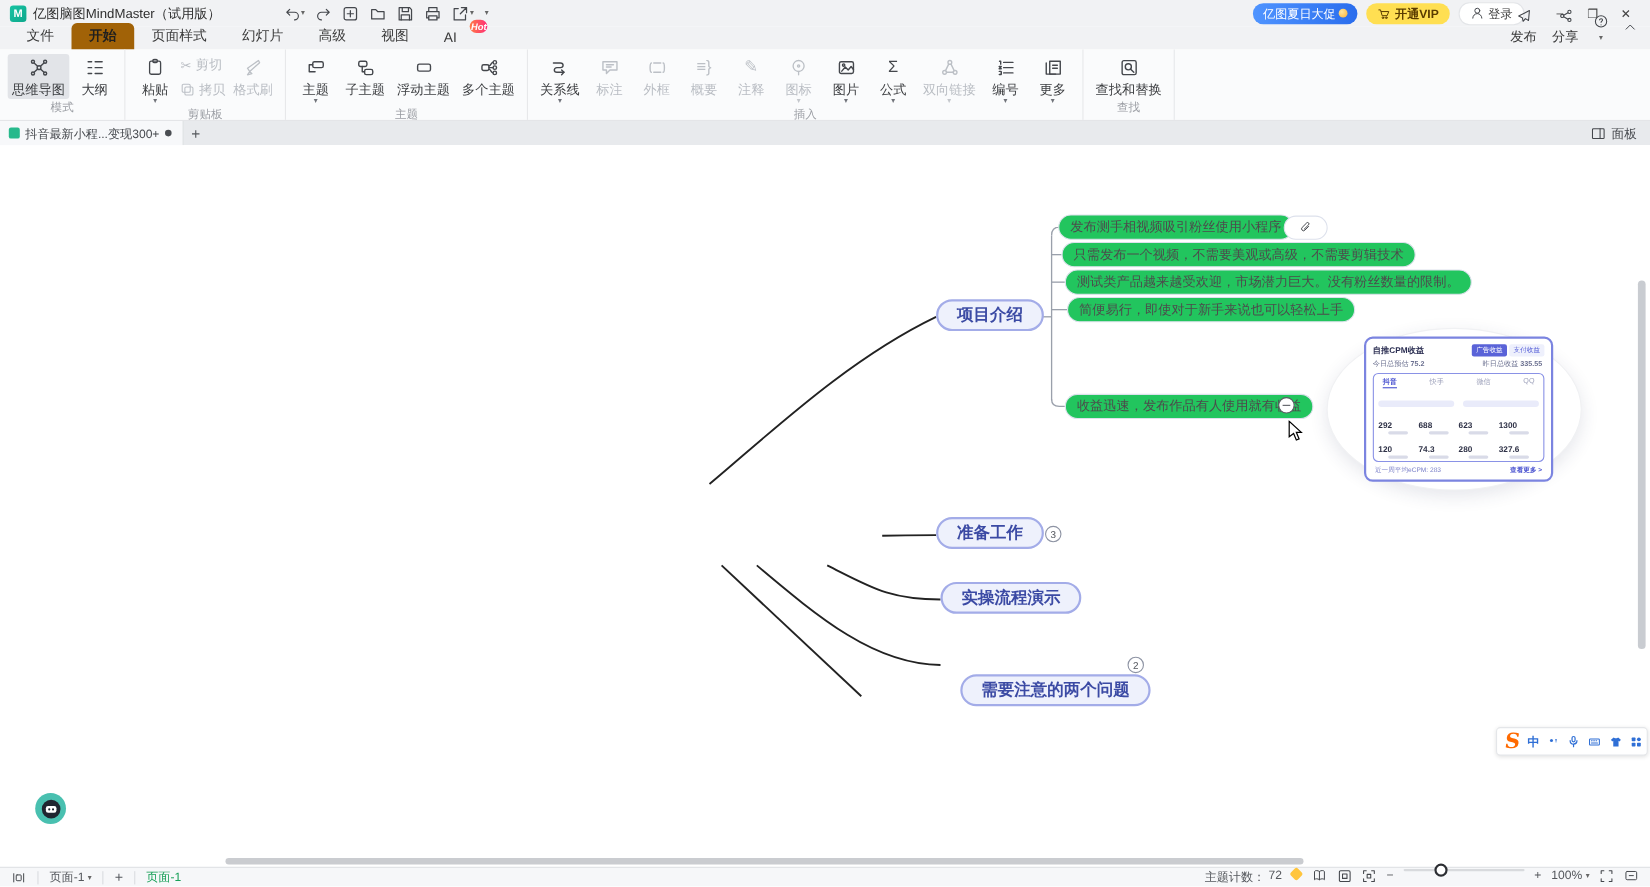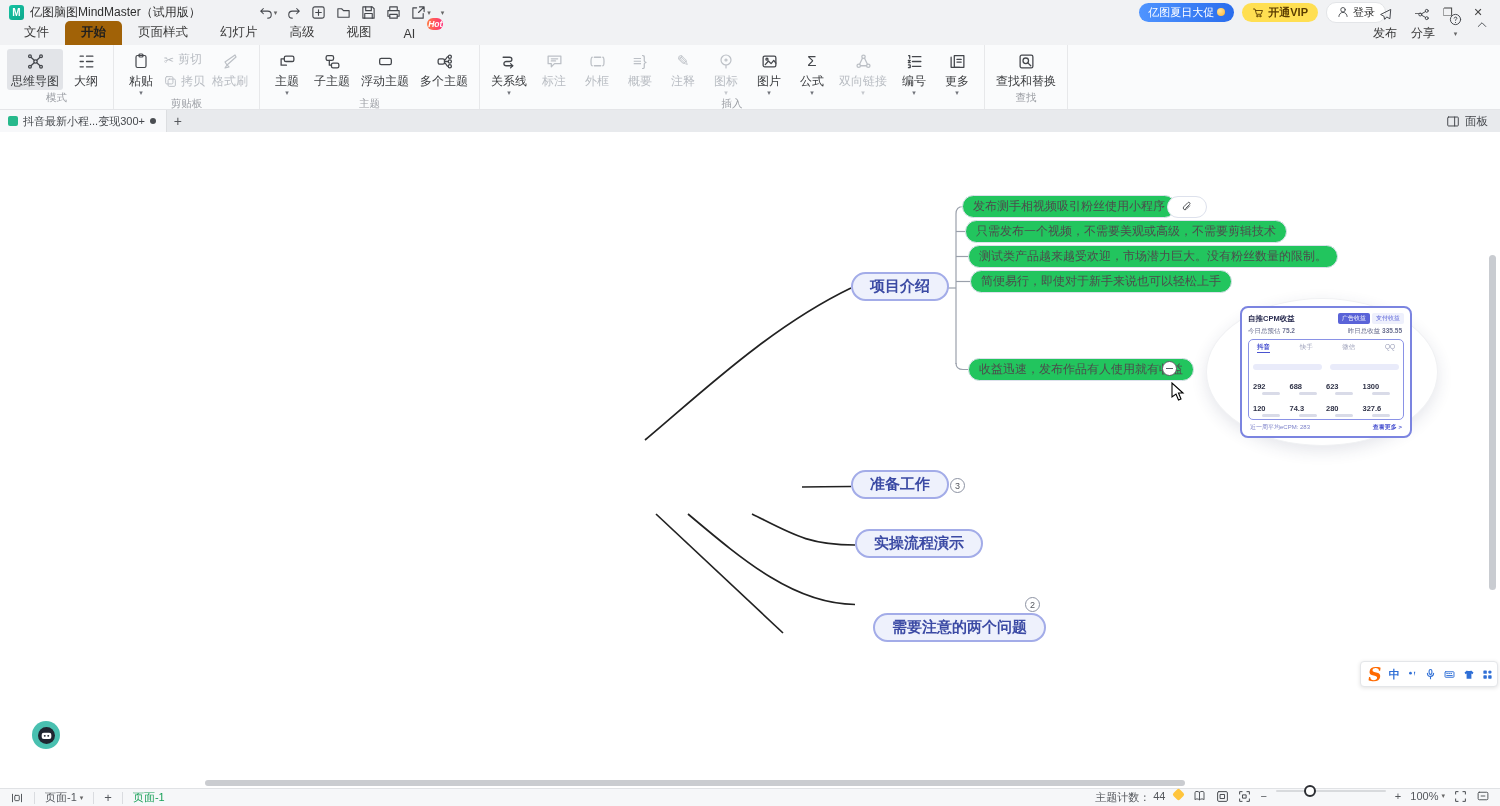--- a/index.html
+++ b/index.html
@@ -720,21 +720,21 @@
       <span class="sb-sep"></span>
       <span class="sbi">
         <span>页面-1</span>&nbsp;<span class="tiny-caret">▾</span></span>
       <span class="sb-sep"></span>
       <span class="sbi" style="font-size:13px;">+</span>
       <span class="sb-sep"></span>
       <span class="sbi pageteal">页面-1</span>
     </div>
     <div class="sb-right">
       <span class="sbi">主题计数：</span>
-      <span class="sbi" style="margin-left:-6px;">44</span>
+      <span class="sbi" style="margin-left:-6px;">72</span>
       <span class="gem"></span>
       <span class="sbi">
         <svg class="ic" width="15" height="12" viewBox="0 0 16 16">
             <path d="M8 3c-2-1.5-5-1.5-6 0v10c1-1.5 4-1.5 6 0 2-1.5 5-1.5 6 0V3c-1-1.5-4-1.5-6 0v10"></path>
           </svg>
         </span>
       <span class="sbi">
         <svg class="ic" width="13" height="13" viewBox="0 0 16 16">
             <rect x="2" y="2" width="12" height="12" rx="1.5"></rect>
             <rect x="5.5" y="5.5" width="5" height="5"></rect>

